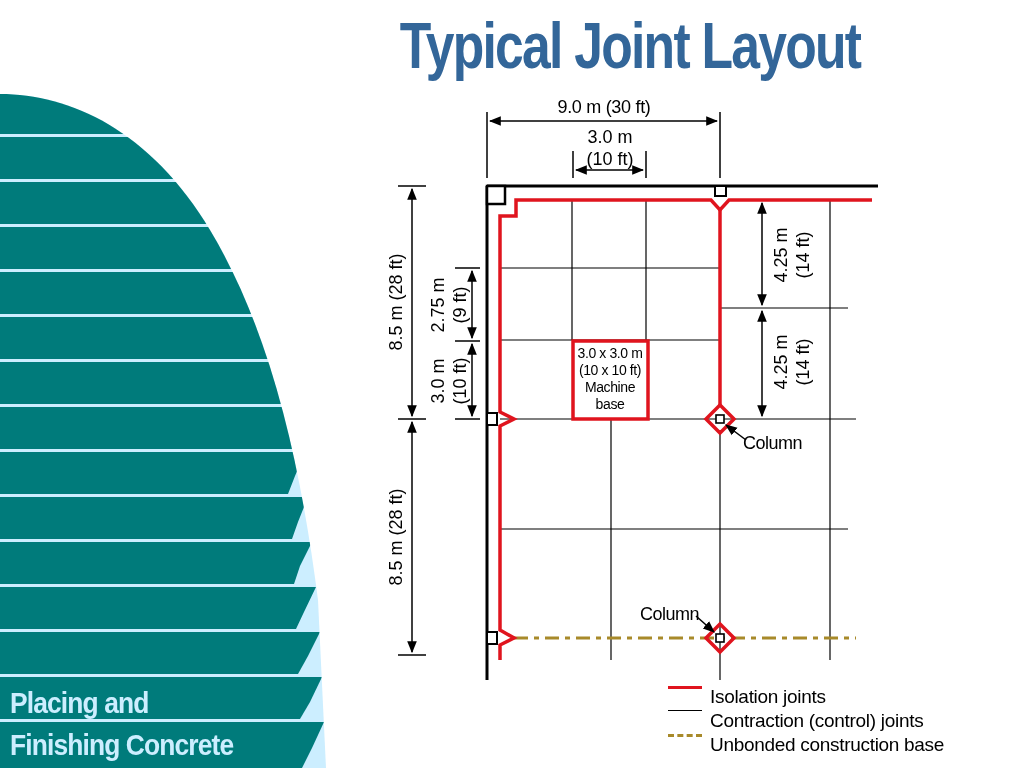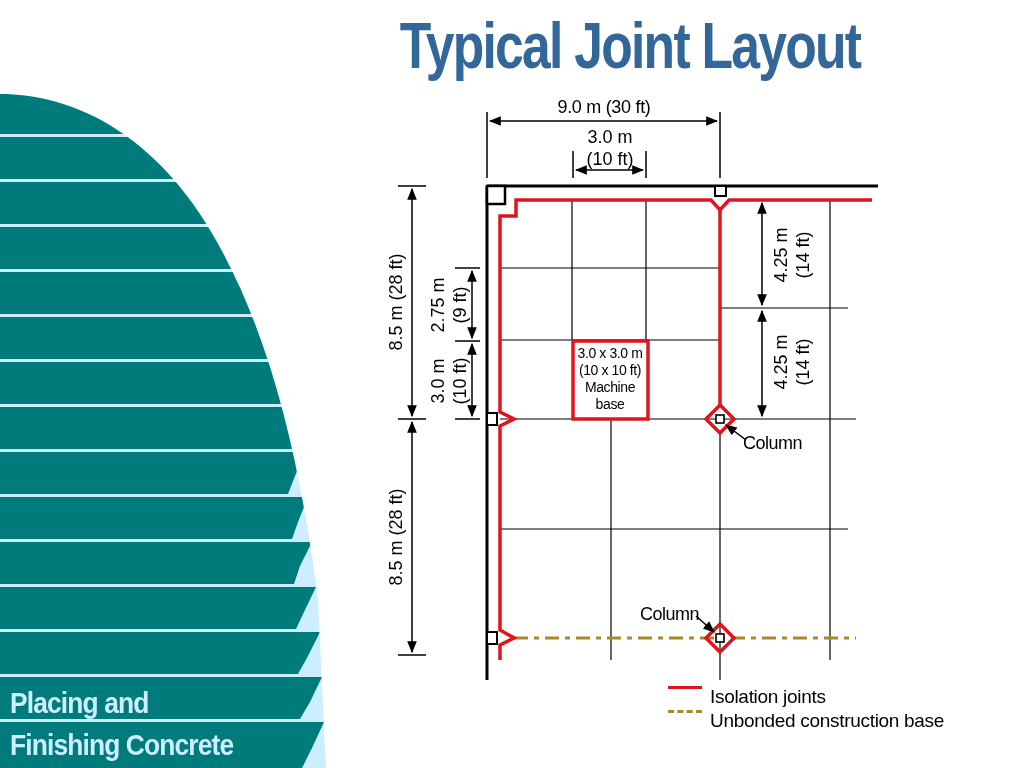--- a/index.html
+++ b/index.html
@@ -177,16 +177,20 @@
   <text class="dtext" font-size="18" text-anchor="middle" transform="translate(787,362) rotate(-90)">4.25 m</text>
   <text class="dtext" font-size="18" text-anchor="middle" transform="translate(809,362) rotate(-90)">(14 ft)</text>
 </svg>
 
 <div class="legend">
   <div class="legend-row">
     <span class="legend-swatch" style="border-top:3px solid #e0141e;"></span>
     <span class="legend-label">Isolation joints</span>
   </div>
   <div class="legend-row">
+    <span class="legend-swatch" style="border-top:1px solid #000;"></span>
+    <span class="legend-label">Contraction (control) joints</span>
+  </div>
+  <div class="legend-row">
     <span class="legend-swatch" style="border-top:3px dashed #a88a2a;"></span>
     <span class="legend-label">Unbonded construction base</span>
   </div>
 </div>
 
 </body></html>

